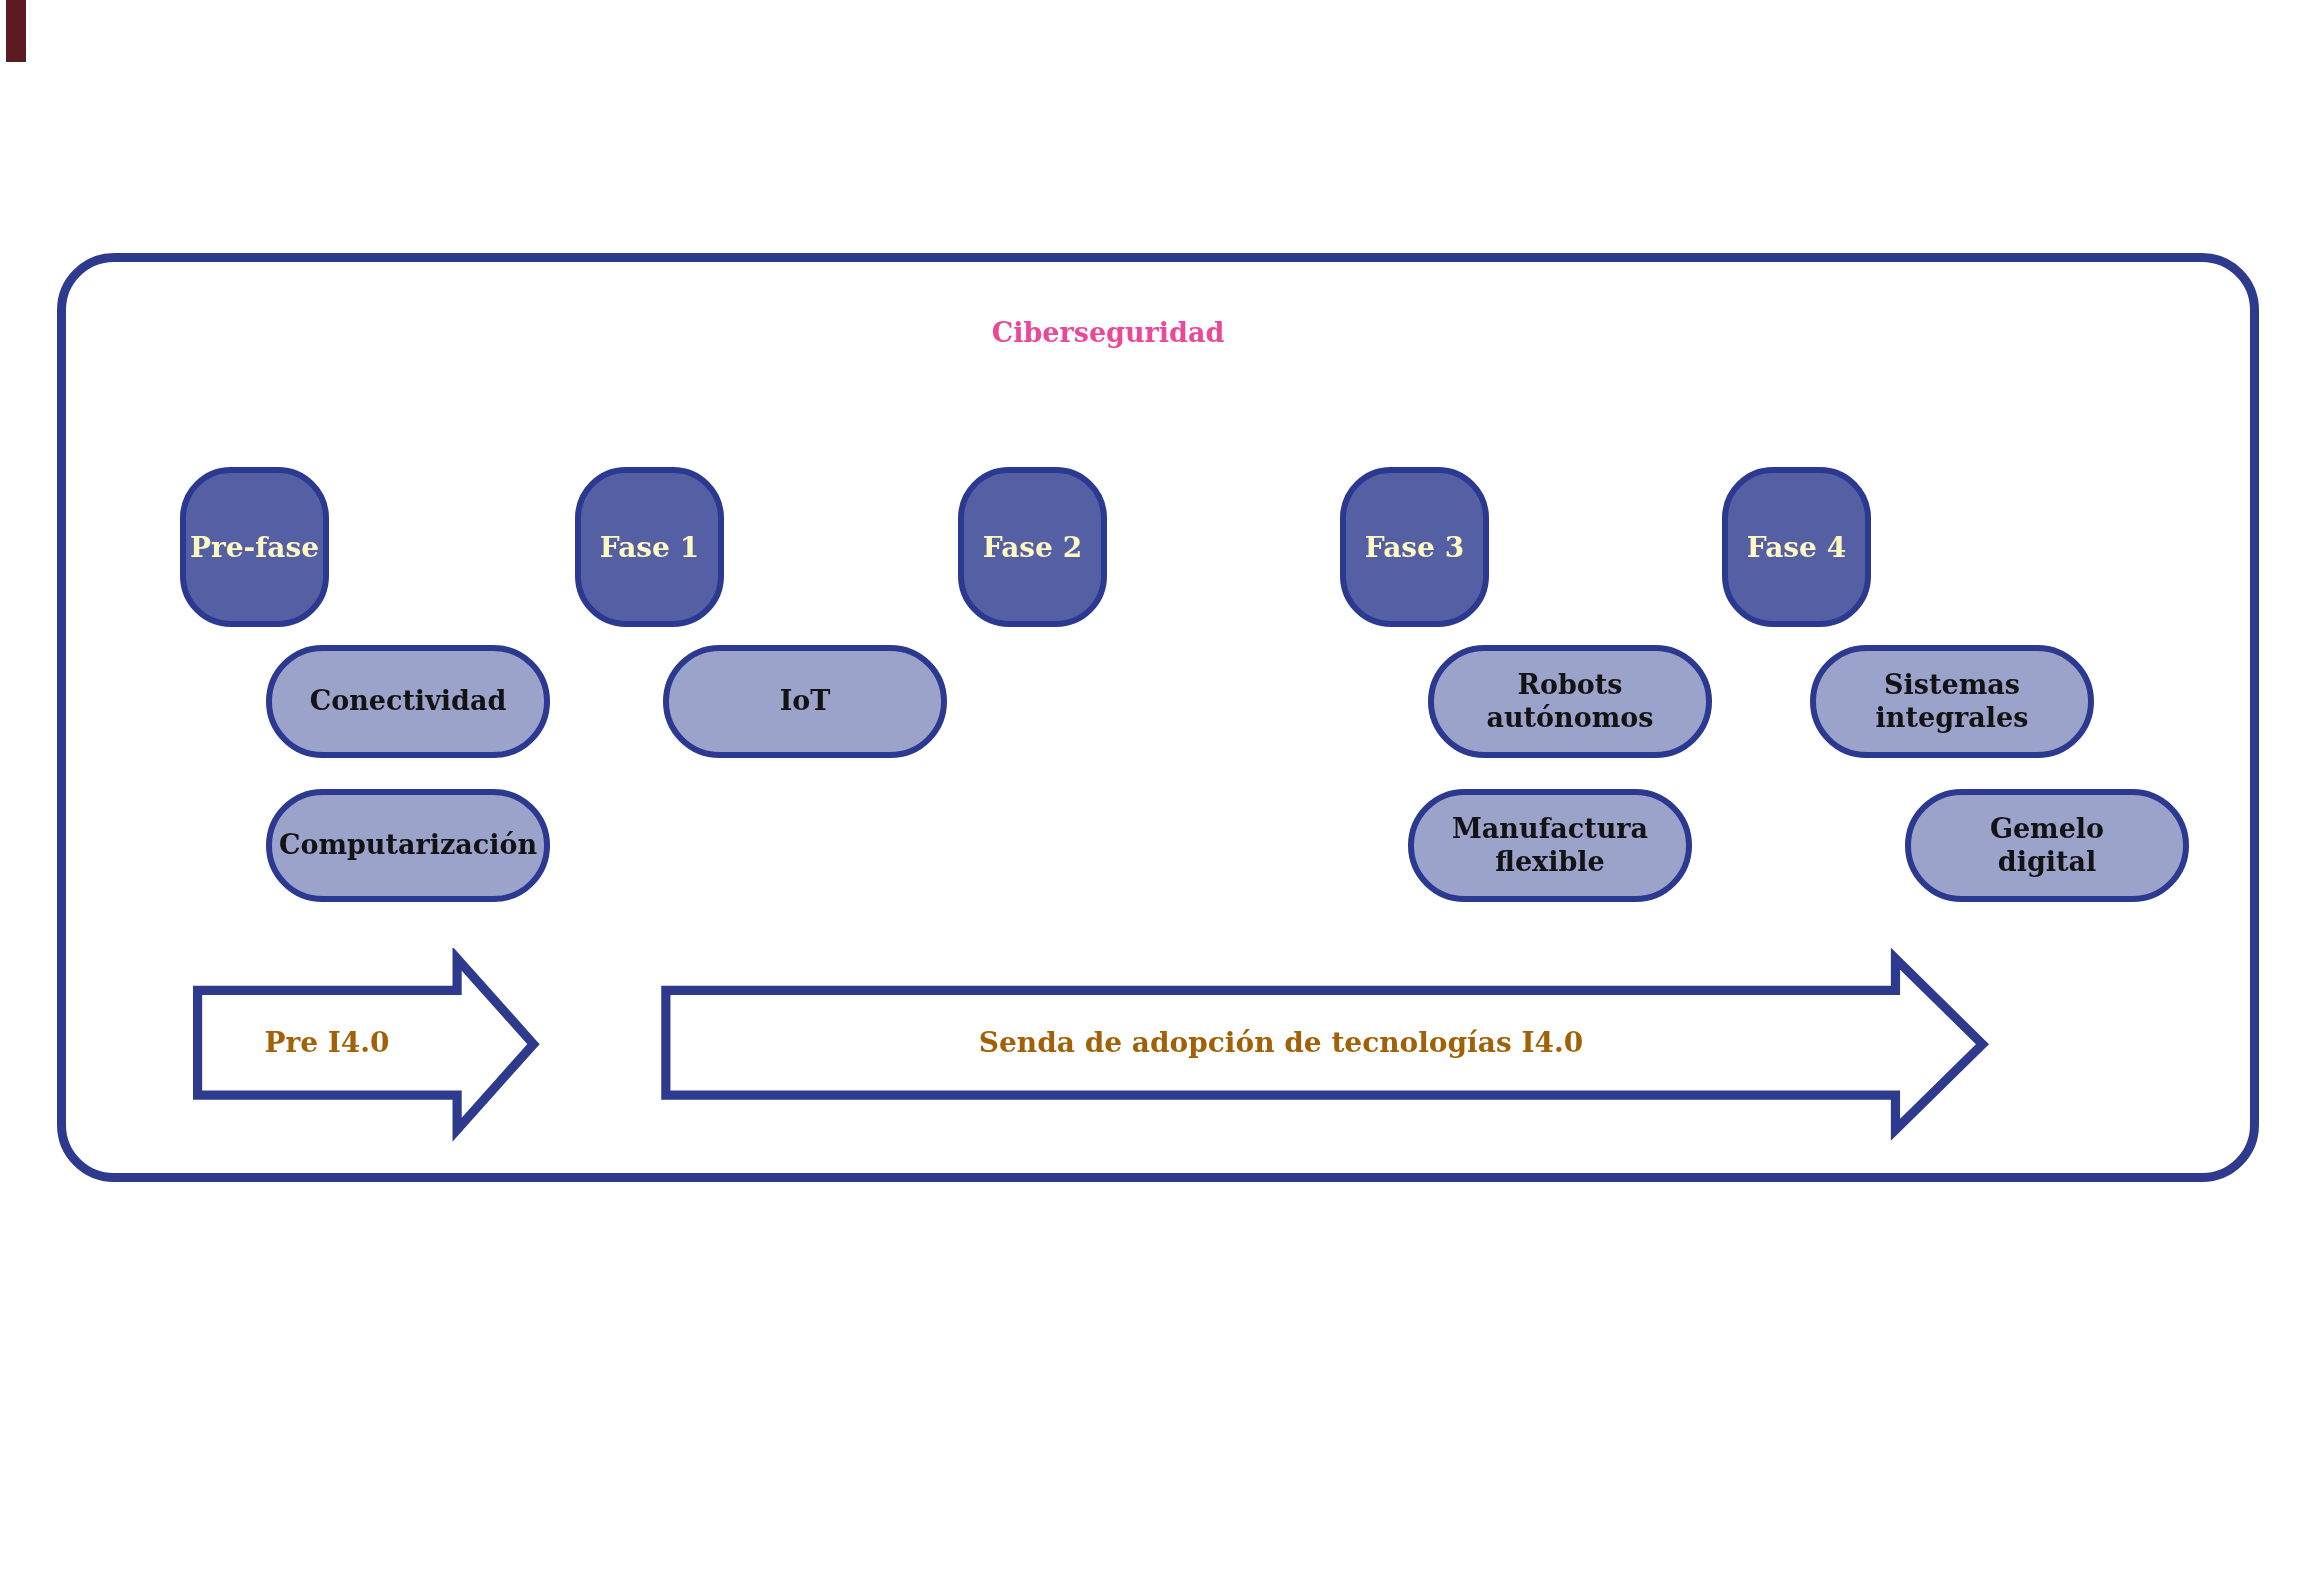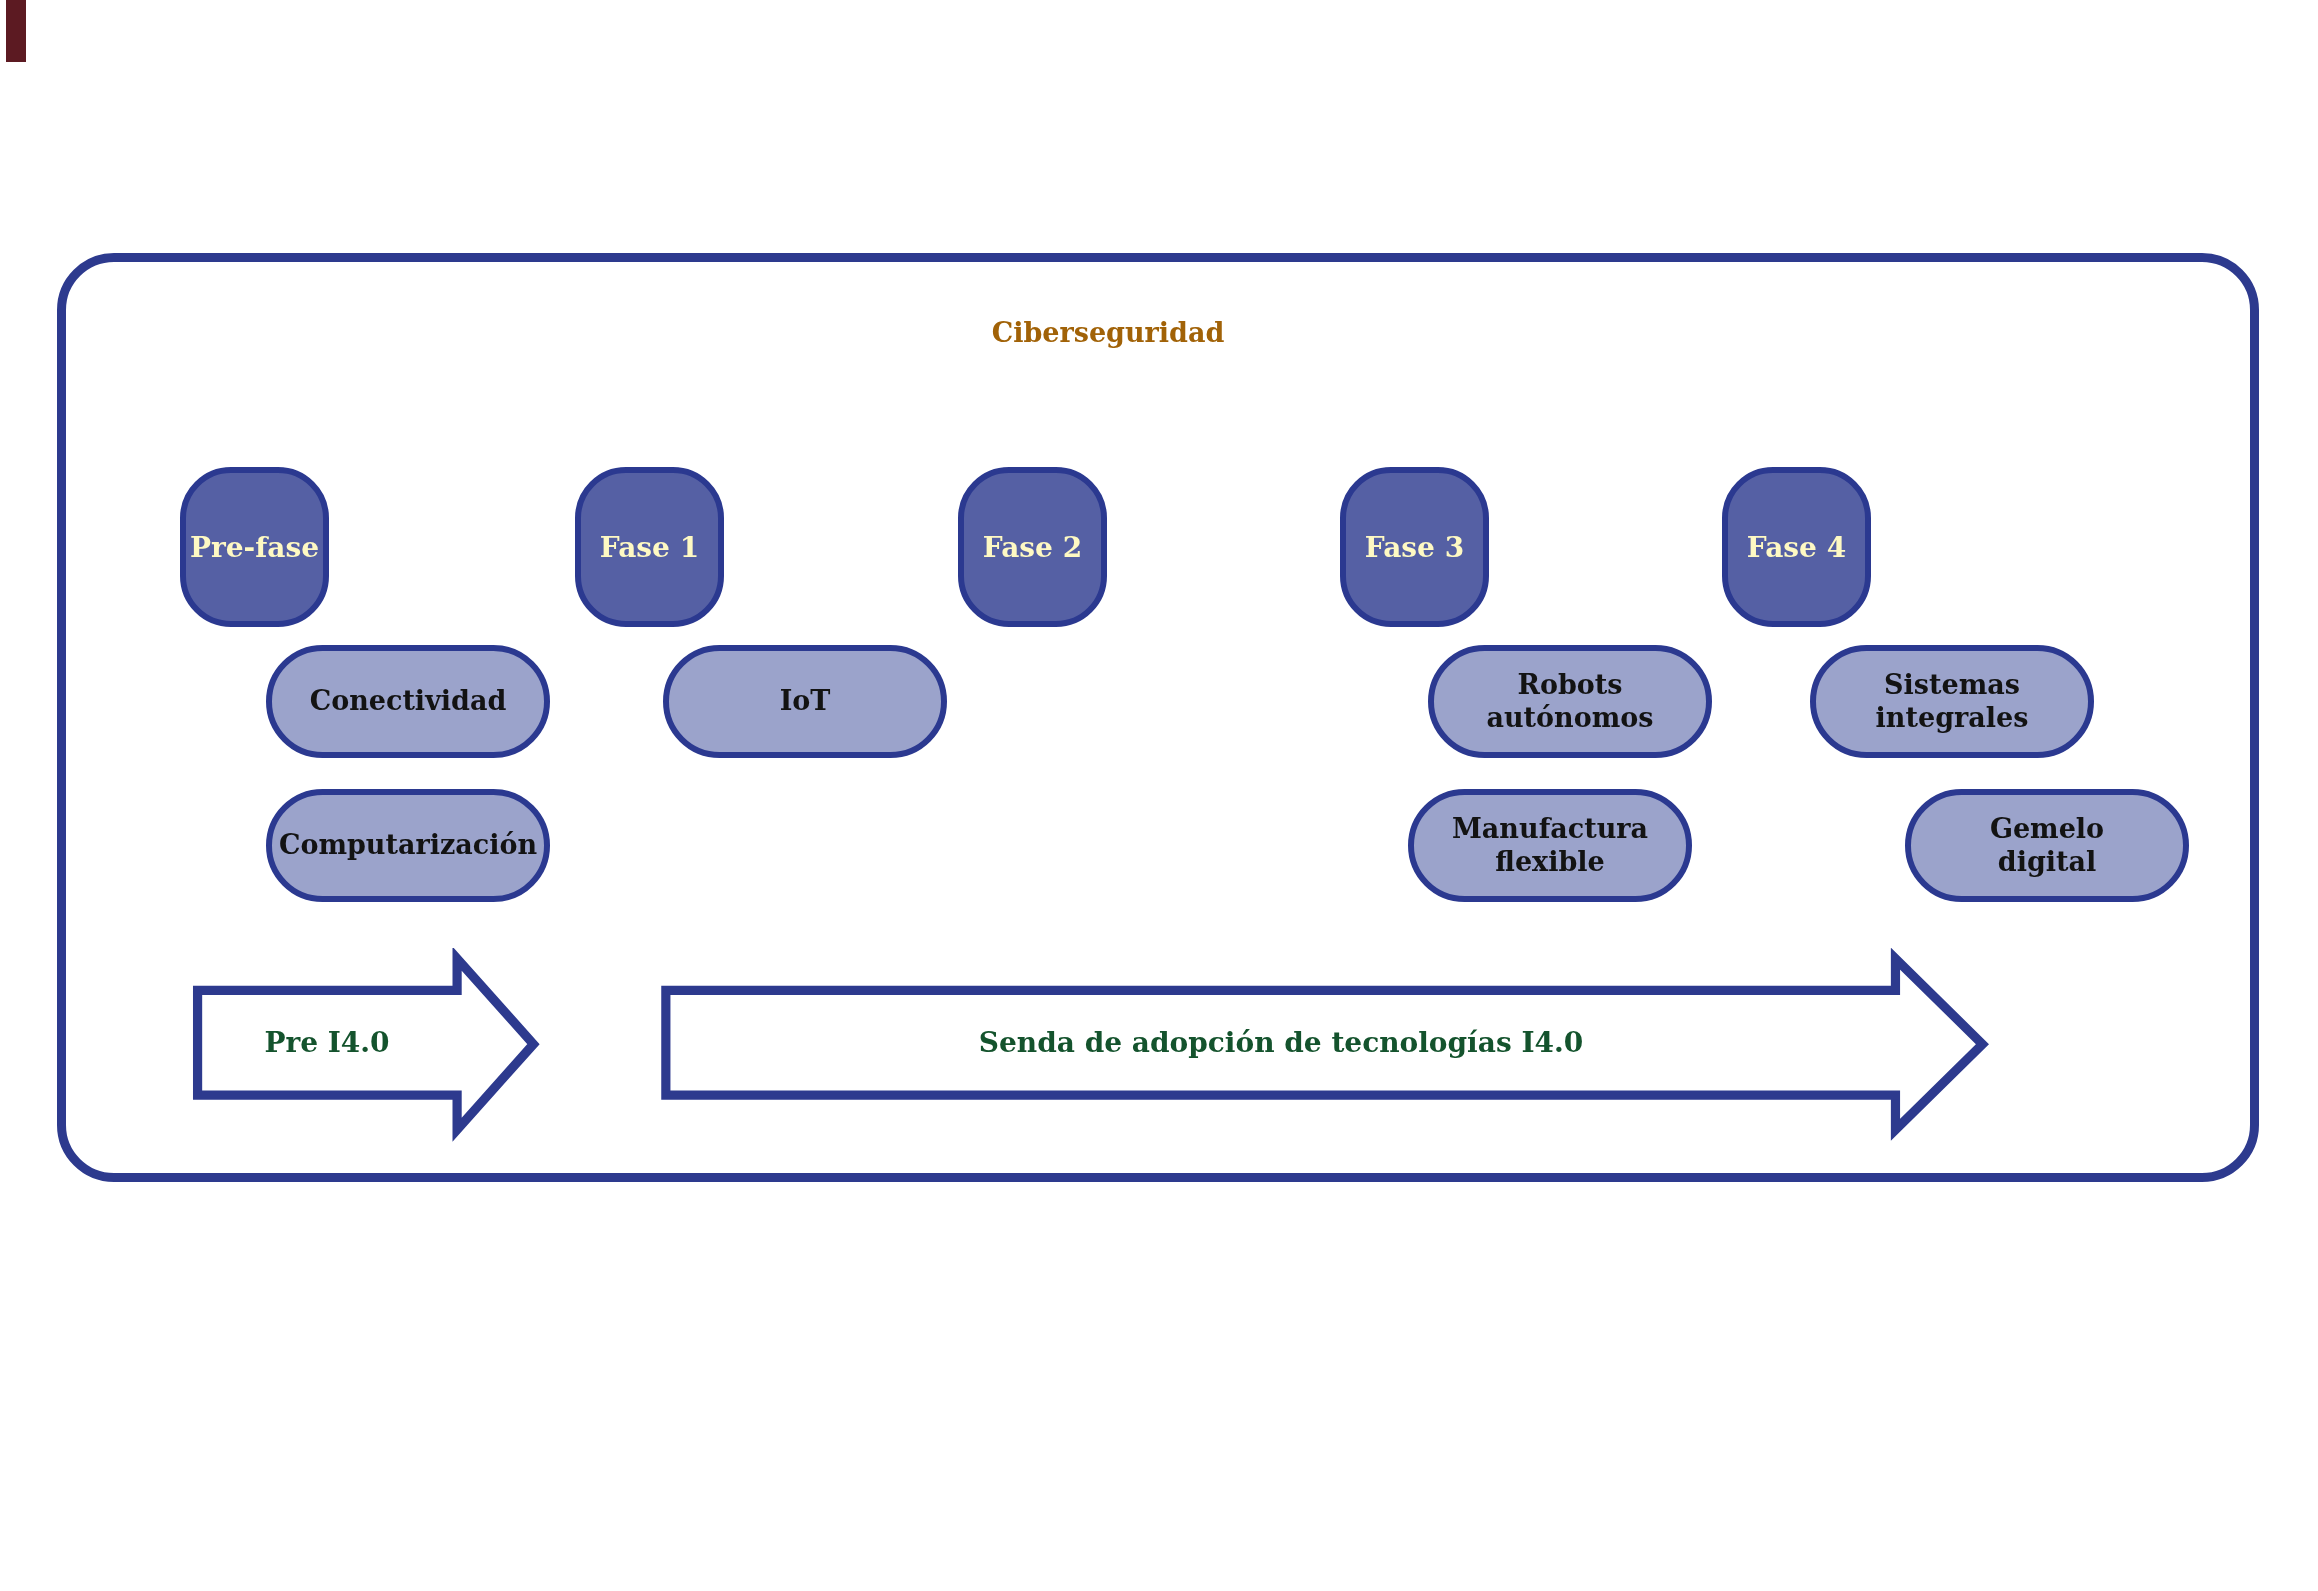--- a/index.html
+++ b/index.html
@@ -28,21 +28,21 @@
     border: 9.2px solid #2d3a8e;
     border-radius: 57px;
     box-sizing: border-box;
     background: #ffffff;
   }
   .diagram-title {
     position: absolute;
     left: 825px; top: 311px;
     width: 566px; height: 42px;
     display: flex; align-items: center; justify-content: center;
-    font-size: 27px; font-weight: bold; color: #a16207;
+    font-size: 27px; font-weight: bold; color: #ec4899;
   }
   .phase-box {
     position: absolute;
     top: 467px;
     width: 149px; height: 160px;
     background: #5560a4;
     border: 6.4px solid #2b3990;
     border-radius: 51px;
     box-sizing: border-box;
     display: flex; align-items: center; justify-content: center;
@@ -62,21 +62,21 @@
     white-space: pre-line;
     line-height: 1.22;
   }
   .row1 { top: 645px; }
   .row2 { top: 789px; }
   .arrow-svg { position: absolute; }
   .arrow-label {
     position: absolute;
     top: 990px; height: 105px;
     display: flex; align-items: center; justify-content: center;
-    color: #14532d; font-size: 28px; font-weight: bold;
+    color: #a16207; font-size: 28px; font-weight: bold;
     text-align: right;
   }
 </style>
 </head>
 <body>
 
 <div class="canvas">
 
   <div class="corner-mark"></div>
 

